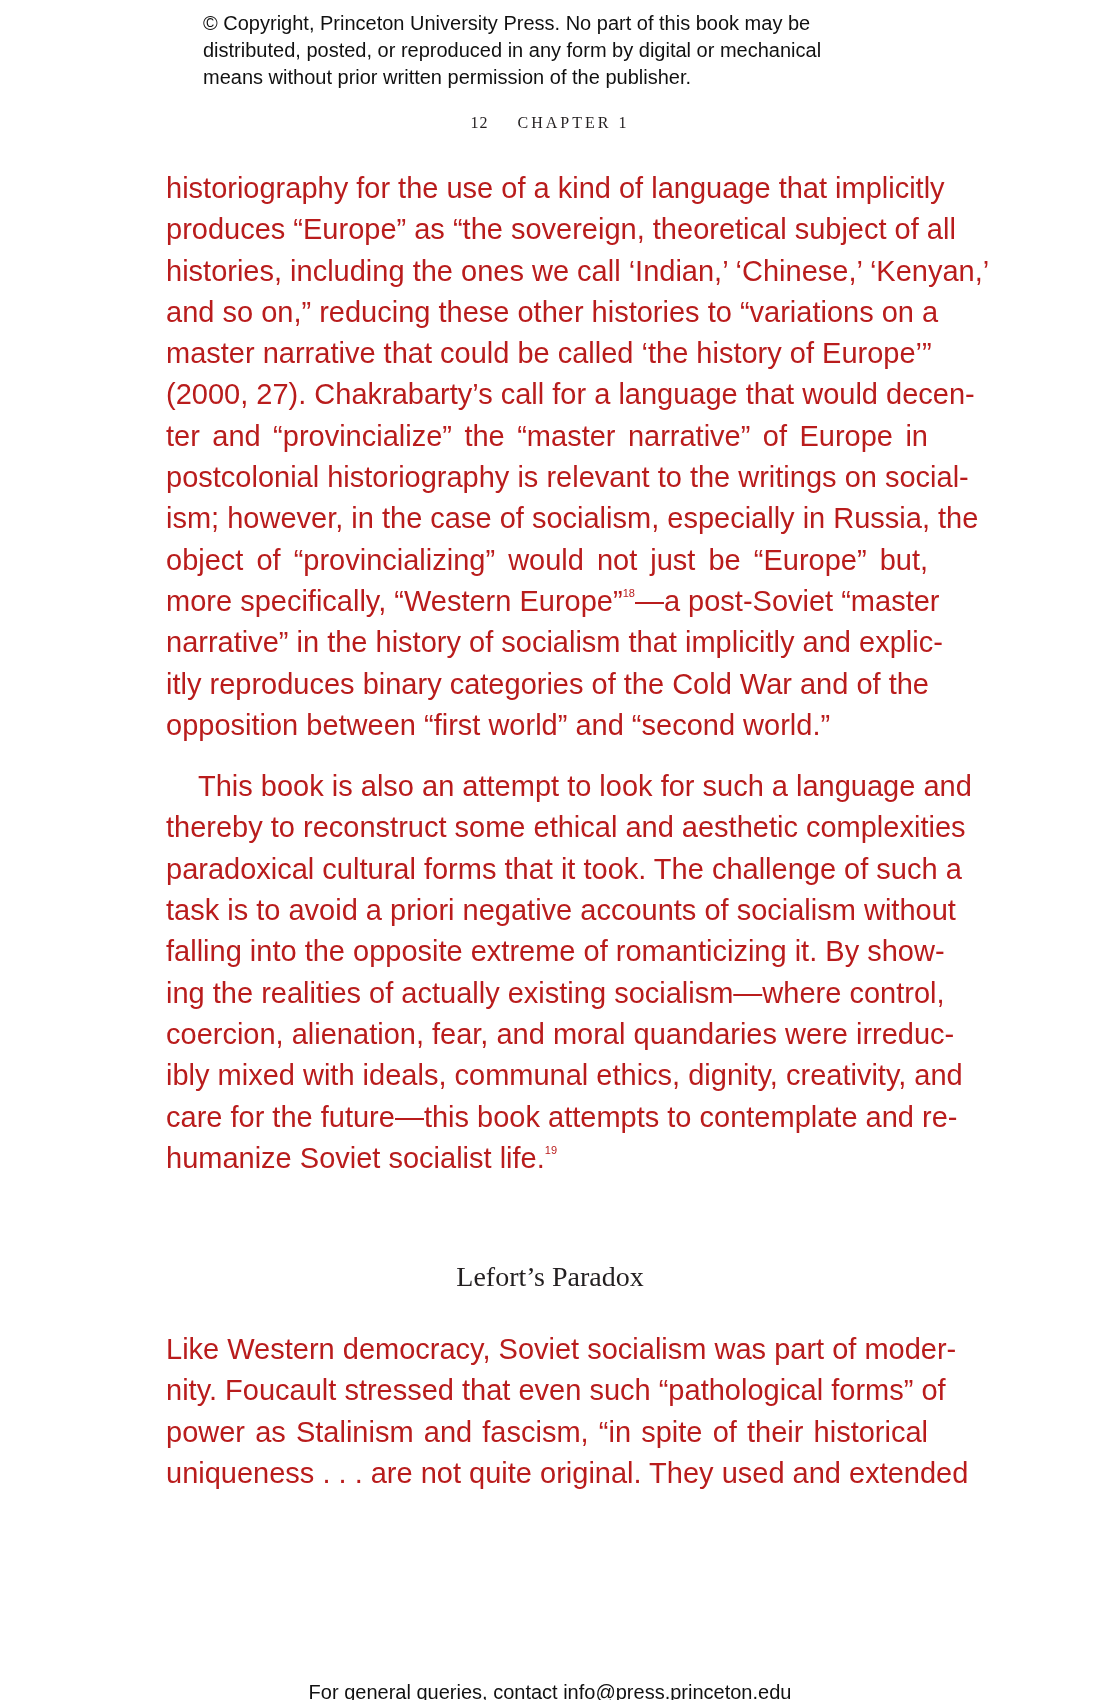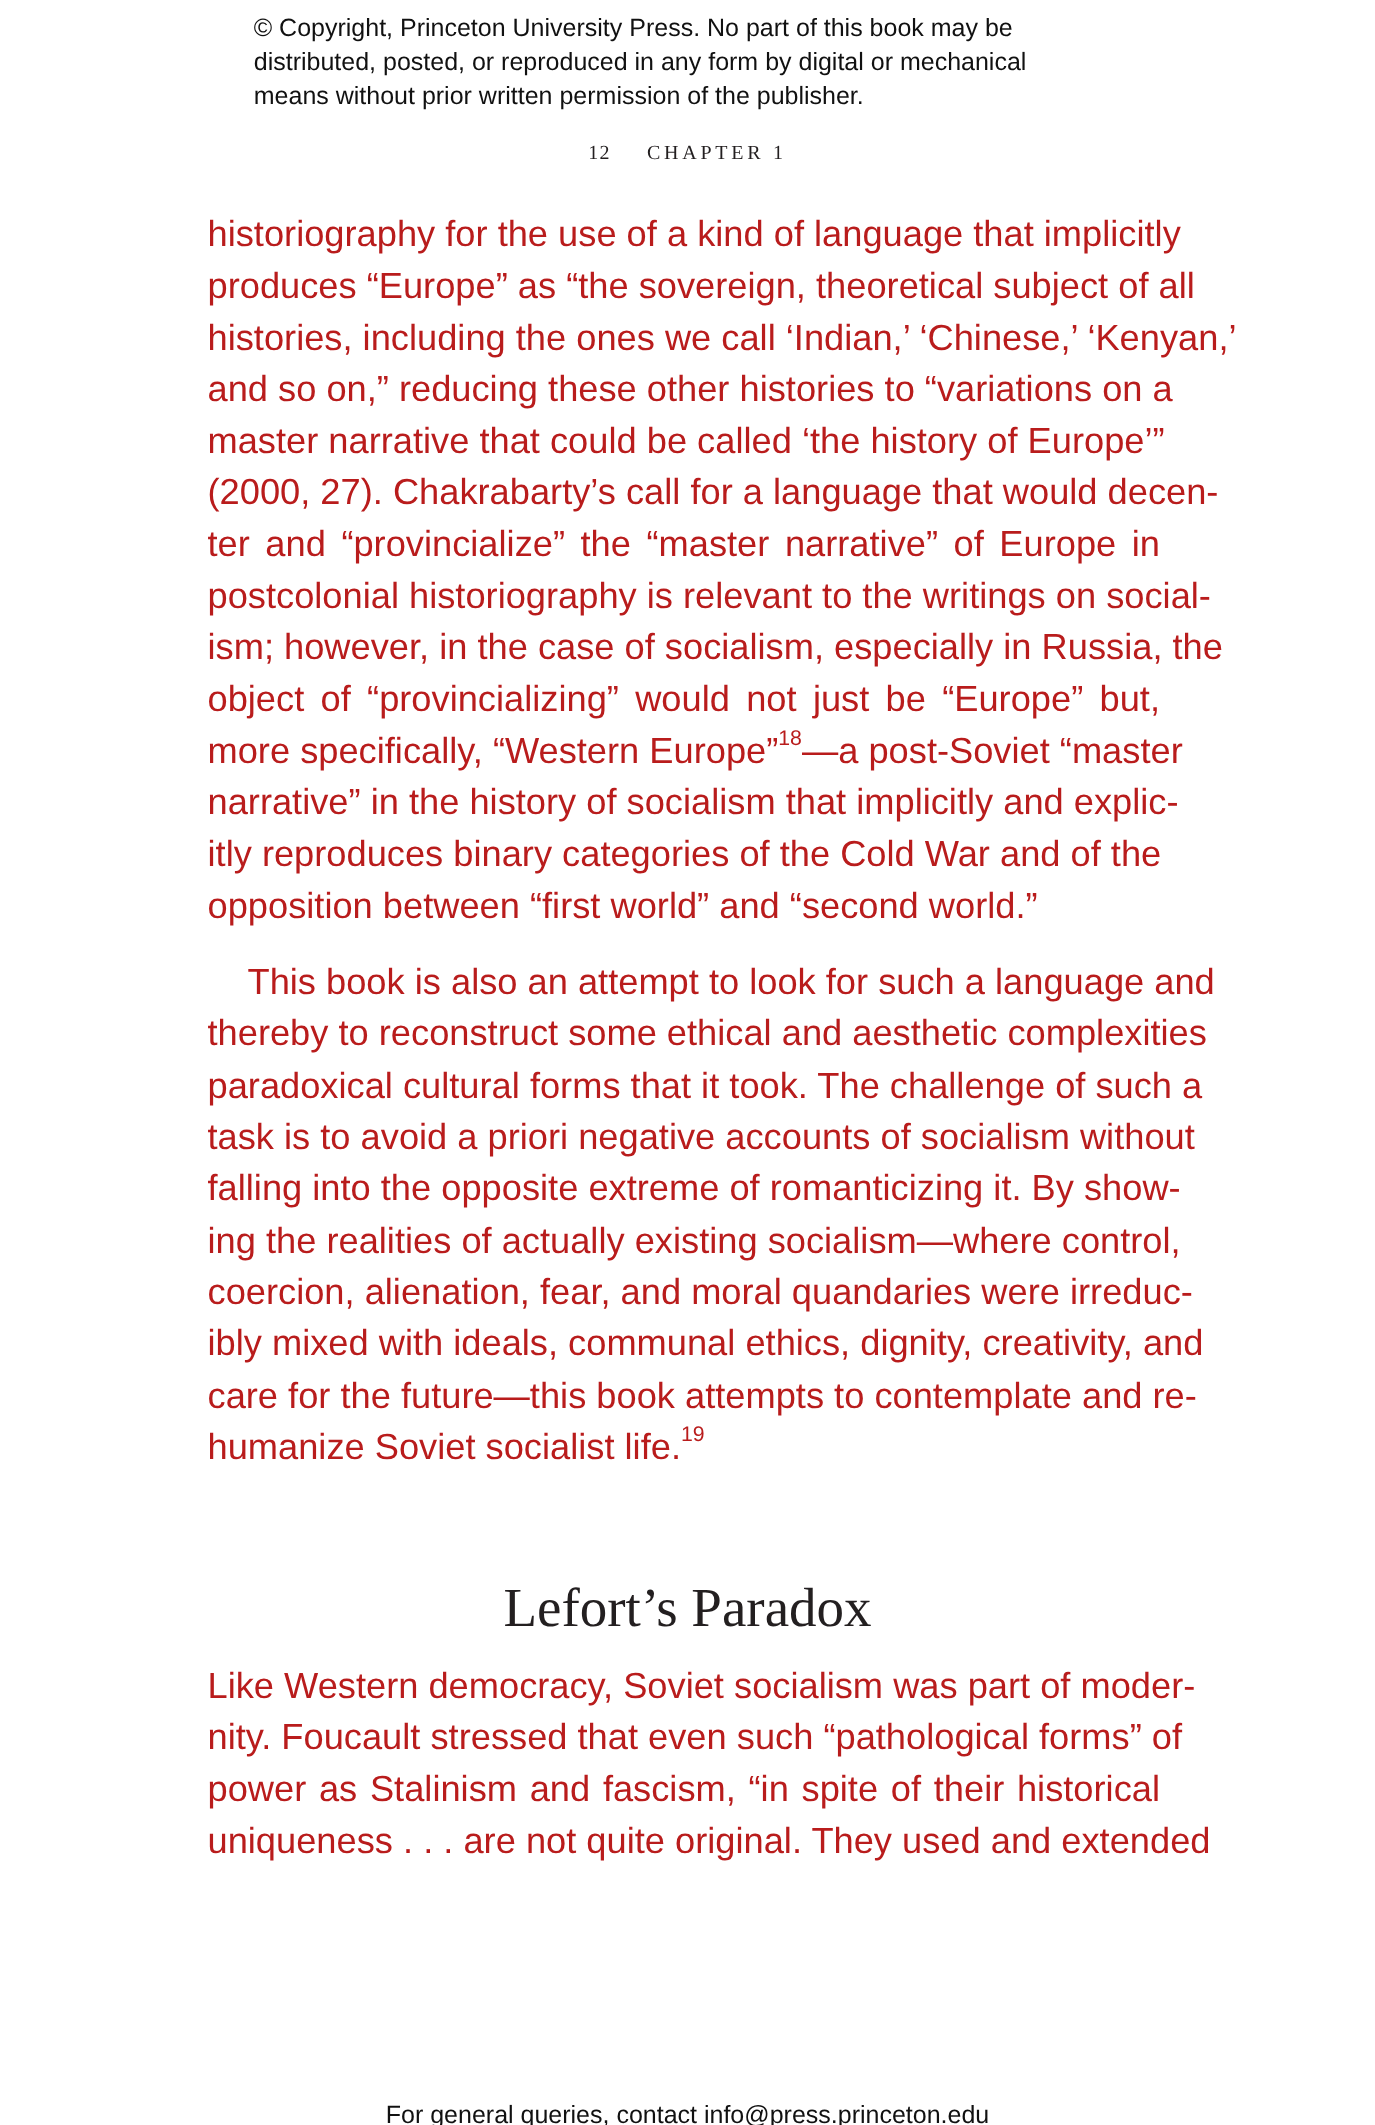--- a/index.html
+++ b/index.html
@@ -14,24 +14,24 @@
       font-family: "Liberation Serif", serif; font-size: 16px; letter-spacing: 3px; color: #231f20;
     }
     .running-head .pg { margin-right: 22px; letter-spacing: 1px; }
     .body {
       position: absolute; left: 166px; width: 762px; top: 168px;
       font-family: Liberation Sans, sans-serif; font-size: 29px; line-height: 41.3px; color: #b91c1c;
     }
     .line { display: block; text-align: justify; text-align-last: justify; white-space: nowrap; height: 41.3px; }
     .line.last { text-align-last: left; }
     .line.indent { padding-left: 32px; margin-top: 20px; }
-    sup { font-size: 17px; line-height: 0; position: relative; top: -3px; vertical-align: super; }
+    sup { font-size: 11px; line-height: 0; position: relative; top: -3px; vertical-align: super; }
     .heading {
       position: absolute; left: 0; width: 1100px; top: 1261px; text-align: center;
-      font-family: "Liberation Serif", serif; font-size: 44px; color: #231f20;
+      font-family: "Liberation Serif", serif; font-size: 28px; color: #231f20;
     }
     .body2 { top: 1329px; }
     .footer {
       position: absolute; left: 0; width: 1100px; top: 1645px; text-align: center;
       font-family: "Liberation Sans", sans-serif; font-size: 20px; color: #111; margin-top: 36px;
     }
   </style>
 </head>
 <body>
 

